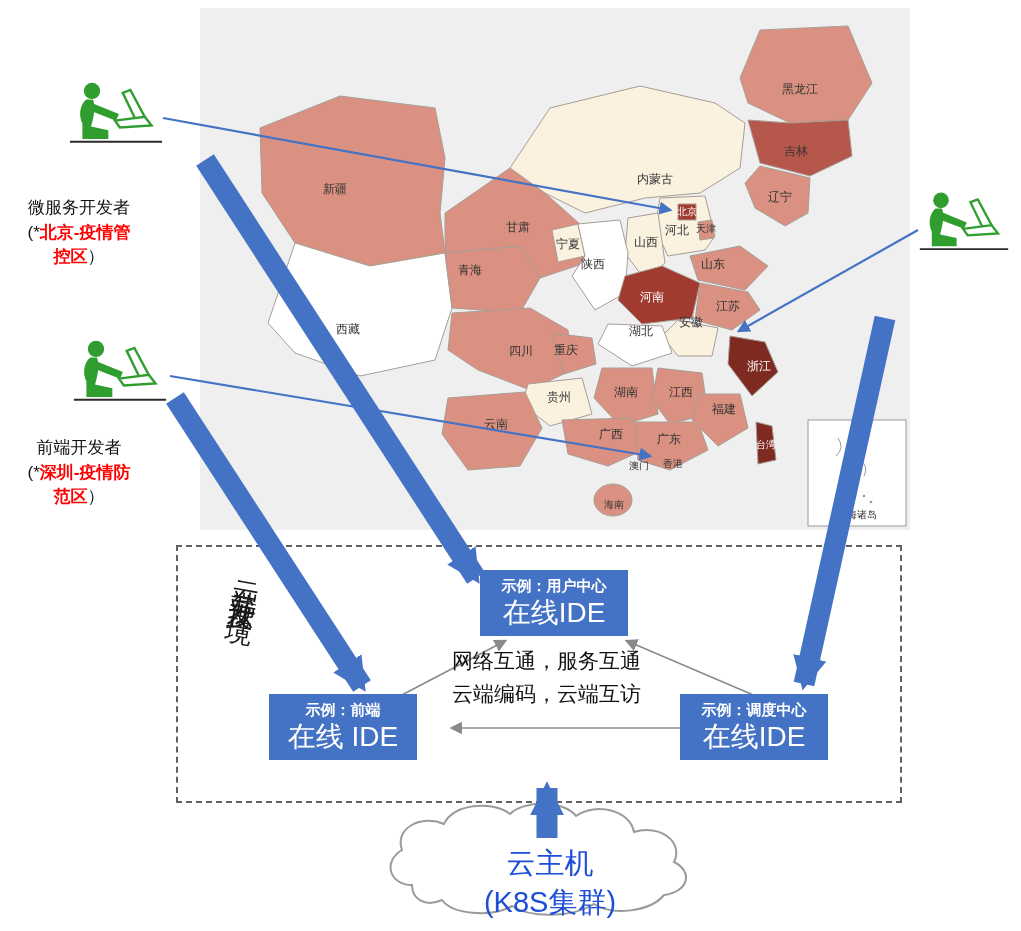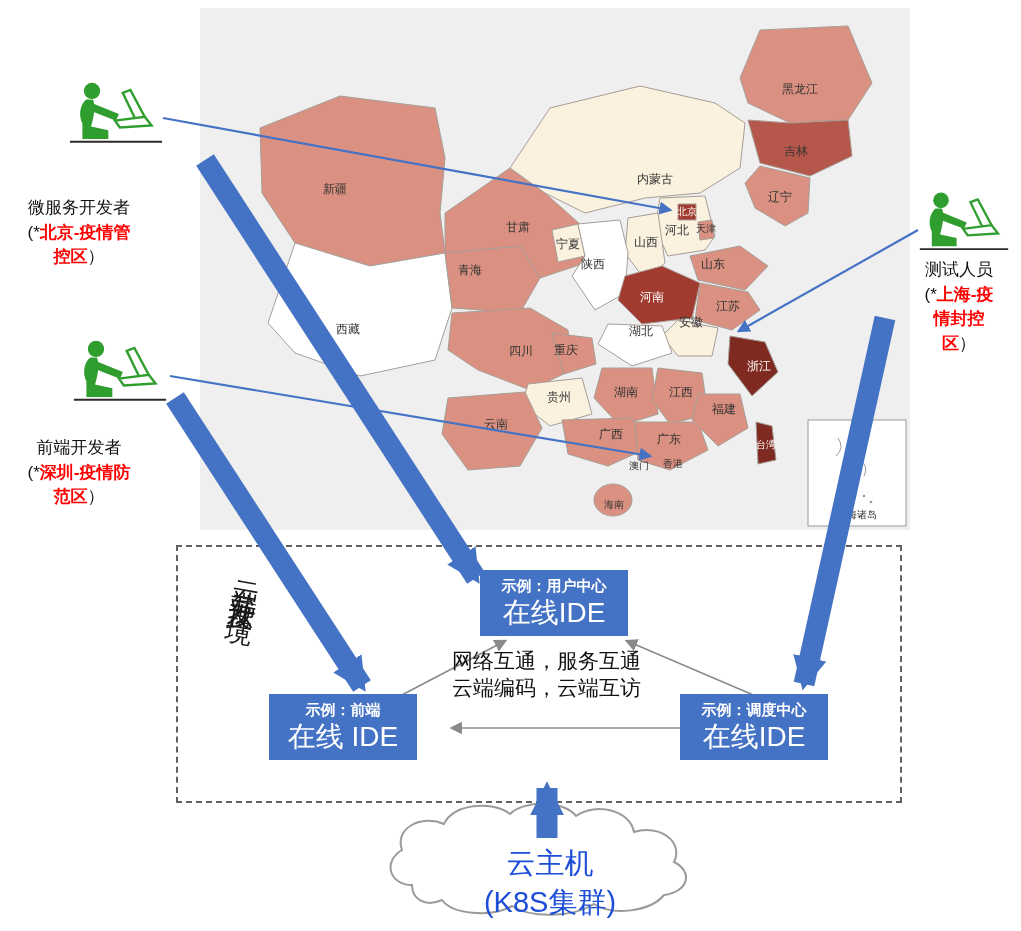--- a/index.html
+++ b/index.html
@@ -31,21 +31,21 @@
              font-size:27px;letter-spacing:7px;color:#1a1a1a;z-index:4;
              transform:rotate(10deg);transform-origin:top center;}
 
   .ide-box{position:absolute;width:148px;height:66px;background:#4472C4;color:#fff;
            display:flex;flex-direction:column;justify-content:center;align-items:center;z-index:4;}
   .ide-box .l1{font-size:15px;font-weight:bold;line-height:1.25;}
   .ide-box .l2{font-size:28px;line-height:1.2;}
 
   .center-text{position:absolute;left:452px;top:648px;width:198px;font-size:21px;
                color:#111;line-height:1.28;z-index:5;}
-  .center-text .p2{margin-top:0;}
+  .center-text .p2{margin-top:6px;}
 
   
   .cloud-svg{position:absolute;left:372px;top:800px;width:350px;height:131px;z-index:2;}
   .cloud-shape{fill:#fff;stroke:#9A9A9A;stroke-width:2;}
   .cloud-text{position:absolute;left:400px;top:844px;width:300px;text-align:center;
               font-size:29px;color:#1d4ed8;line-height:1.35;z-index:4;}
 
   
   .persona-icon{position:absolute;z-index:4;}
   .persona-label{position:absolute;z-index:4;font-size:17px;color:#111;
@@ -159,24 +159,20 @@
     </svg>
 
   <div class="persona-label" style="left:26px;top:196px;width:106px">
     <div>微服务开发者</div>
     <div><span>(*</span><span class="red">北京-疫情管控区</span><span>）</span></div>
   </div>
   <div class="persona-label" style="left:26px;top:436px;width:106px">
     <div>前端开发者</div>
     <div><span>(*</span><span class="red">深圳-疫情防范区</span><span>）</span></div>
   </div>
-  <div class="persona-label" style="left:922px;top:258px;width:74px">
-    <div>测试人员</div>
-    <div><span>(*</span><span class="red">上海-疫情封控区</span><span>）</span></div>
-  </div>
 
   <div class="dashed-box"></div>
   <div class="env-label">云端开发环境</div>
 
   <svg class="overlay" viewBox="0 0 1021 931">
     <defs>
       <marker id="mBig" viewBox="0 0 10 10" refX="8" refY="5" markerWidth="1.6" markerHeight="2.2" orient="auto" markerUnits="strokeWidth">
         <path d="M0,0 L10,5 L0,10 Z" fill="#4472C4"></path>
       </marker>
       <marker id="mThin" viewBox="0 0 10 10" refX="8" refY="5" markerWidth="6" markerHeight="6" orient="auto" markerUnits="strokeWidth">

